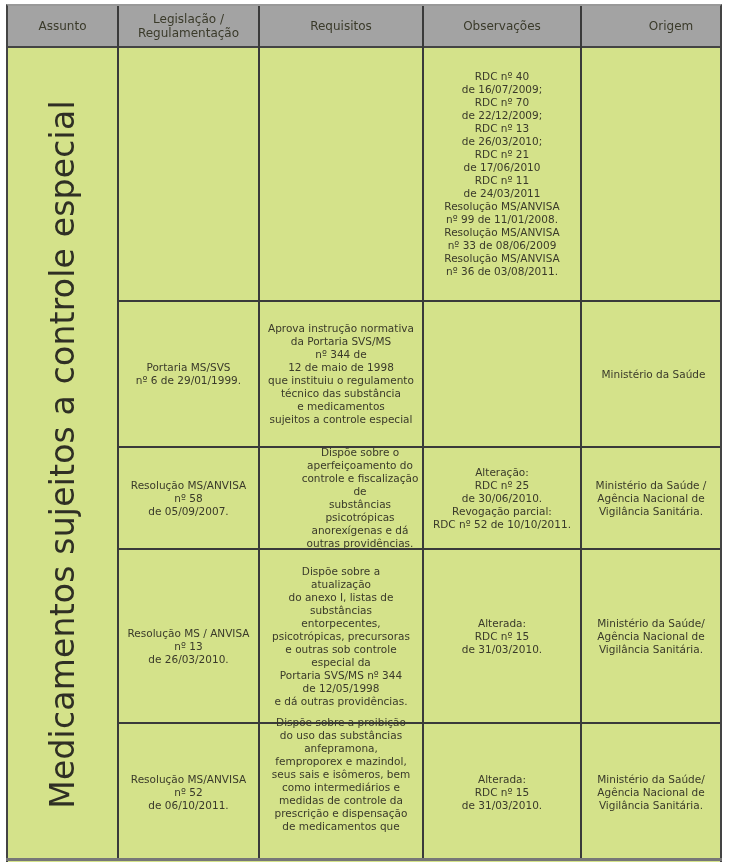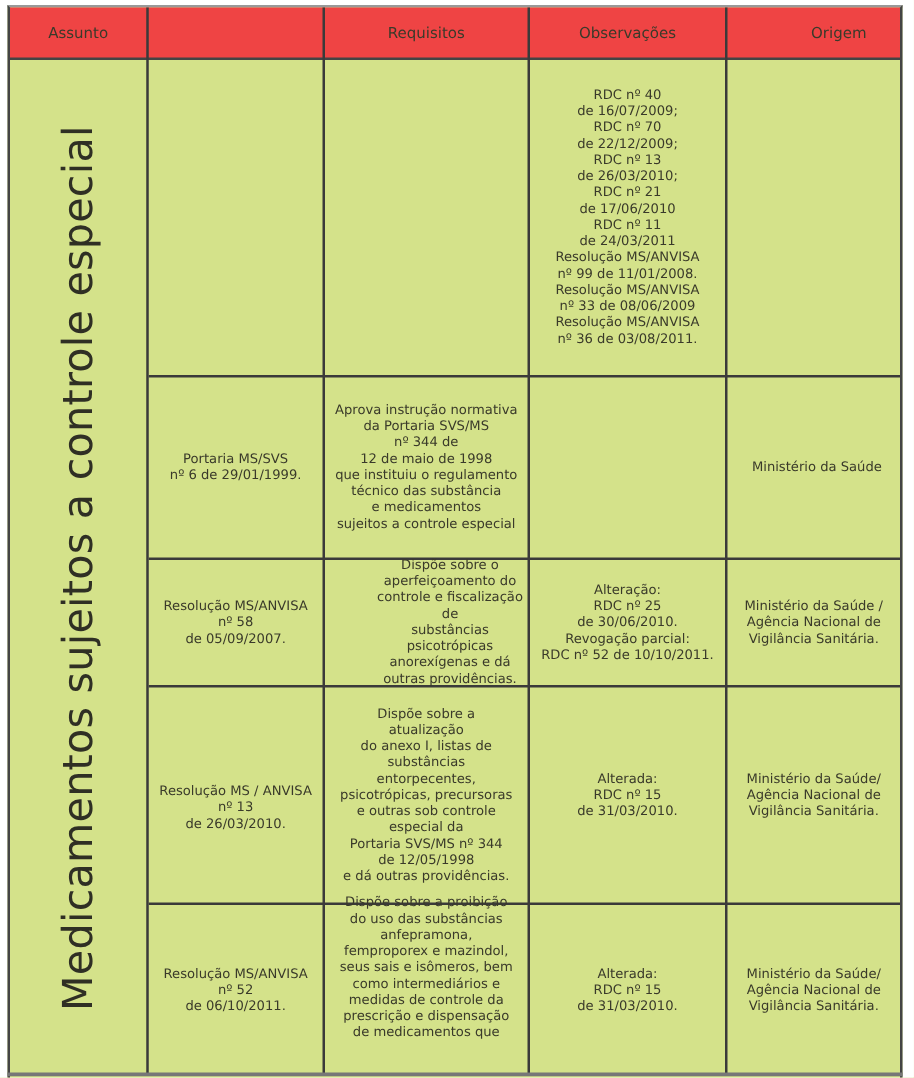--- a/index.html
+++ b/index.html
@@ -2,21 +2,21 @@
 <html><head>
 <meta charset="utf-8">
 <style>
   html, body { margin: 0; padding: 0; background: #ffffff; }
   body { width: 731px; height: 862px; position: relative; overflow: hidden;
          font-family: "DejaVu Sans", sans-serif; color: #3a3a2a; }
   .frame { position: absolute; left: 6px; top: 4px; width: 716px; height: 858px;
            border-left: 2px solid #444; border-right: 2px solid #444; border-top: 2px solid #999;
            box-sizing: border-box; background: #d4e28a; }
   .header { position: absolute; left: 0; top: 0; width: 712px; height: 42px;
-            background: #ef4444; border-bottom: 2px solid #444; box-sizing: border-box; }
+            background: #a3a3a3; border-bottom: 2px solid #444; box-sizing: border-box; }
   .hcell { position: absolute; top: 0; height: 40px; display: flex; align-items: center;
            justify-content: center; text-align: center; font-size: 12px; line-height: 14px;
            color: #3a3a2a; box-sizing: border-box; }
   .vline { position: absolute; width: 2px; background: #3a3a3a; }
   .hline { position: absolute; height: 2px; background: #3a3a3a; }
   .cell { position: absolute; display: flex; align-items: center; justify-content: center;
           text-align: center; font-size: 10.5px; line-height: 13px; color: #3a3a2a;
           white-space: pre-line; box-sizing: border-box; padding: 0 2px; }
   .subject { position: absolute; left: 0; top: 42px; width: 109px; height: 812px;
              display: flex; align-items: center; justify-content: center; }
@@ -24,20 +24,22 @@
                   font-size: 33px; color: #2f2f24; letter-spacing: 0.2px; }
   .bottom-edge { position: absolute; left: 6px; top: 858px; width: 716px; height: 3px; background: #777; }
 </style>
 </head>
 <body>
 
 <div class="frame">
 
   <div class="header">
     <div class="hcell" style="left:0;width:109px;">Assunto</div>
+    <div class="hcell" style="left:111px;width:139px;white-space:pre-line;">Legislação /
+Regulamentação</div>
     <div class="hcell" style="left:252px;width:162px;">Requisitos</div>
     <div class="hcell" style="left:416px;width:156px;">Observações</div>
     <div class="hcell" style="left:574px;width:138px;padding-left:40px;">Origem</div>
   </div>
 
   <div class="vline" style="left:109px;top:0;height:854px;"></div>
   <div class="vline" style="left:250px;top:0;height:854px;"></div>
   <div class="vline" style="left:414px;top:0;height:854px;"></div>
   <div class="vline" style="left:572px;top:0;height:854px;"></div>
 

